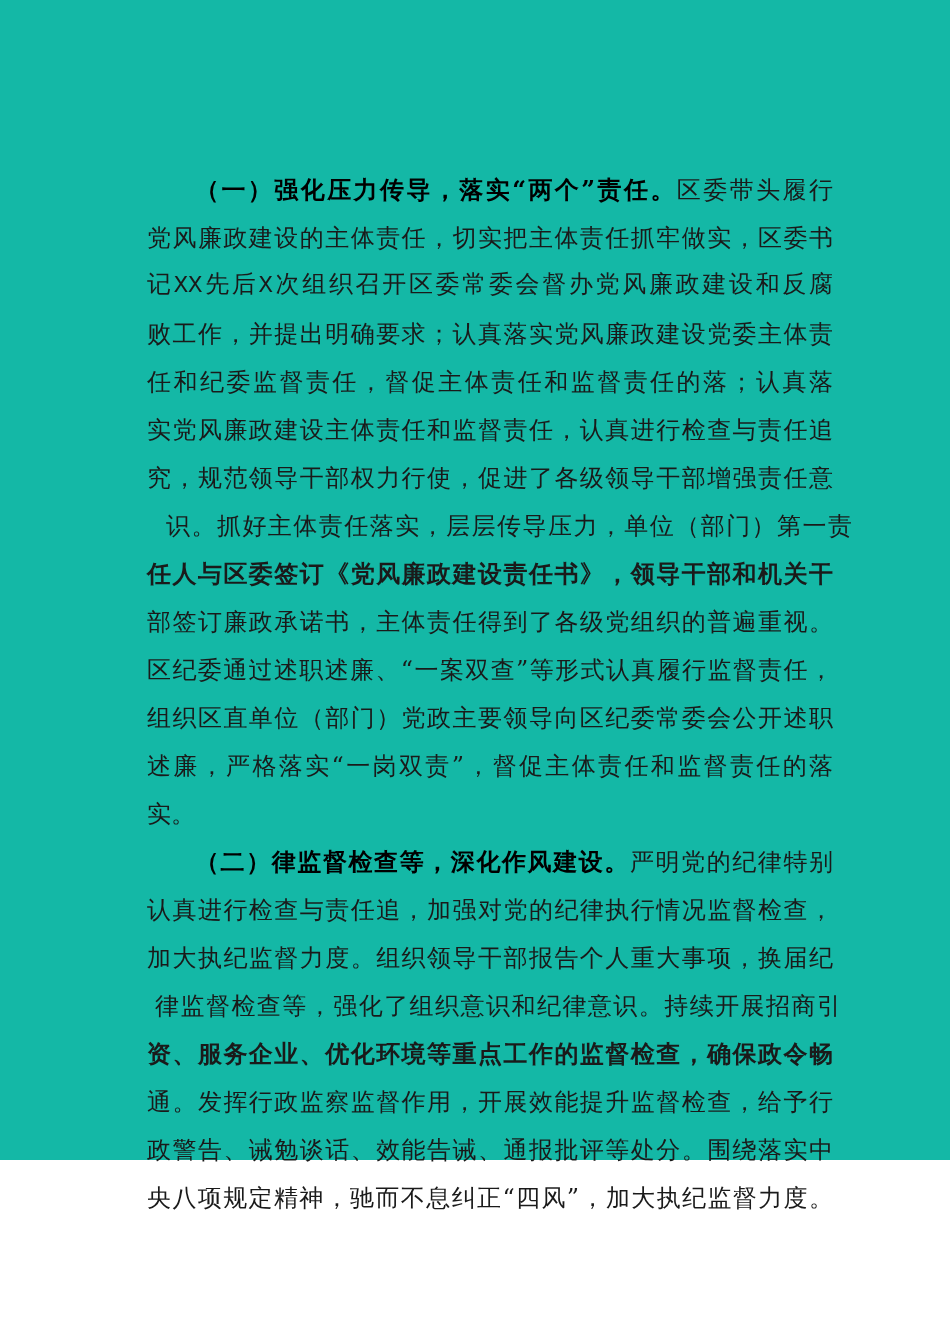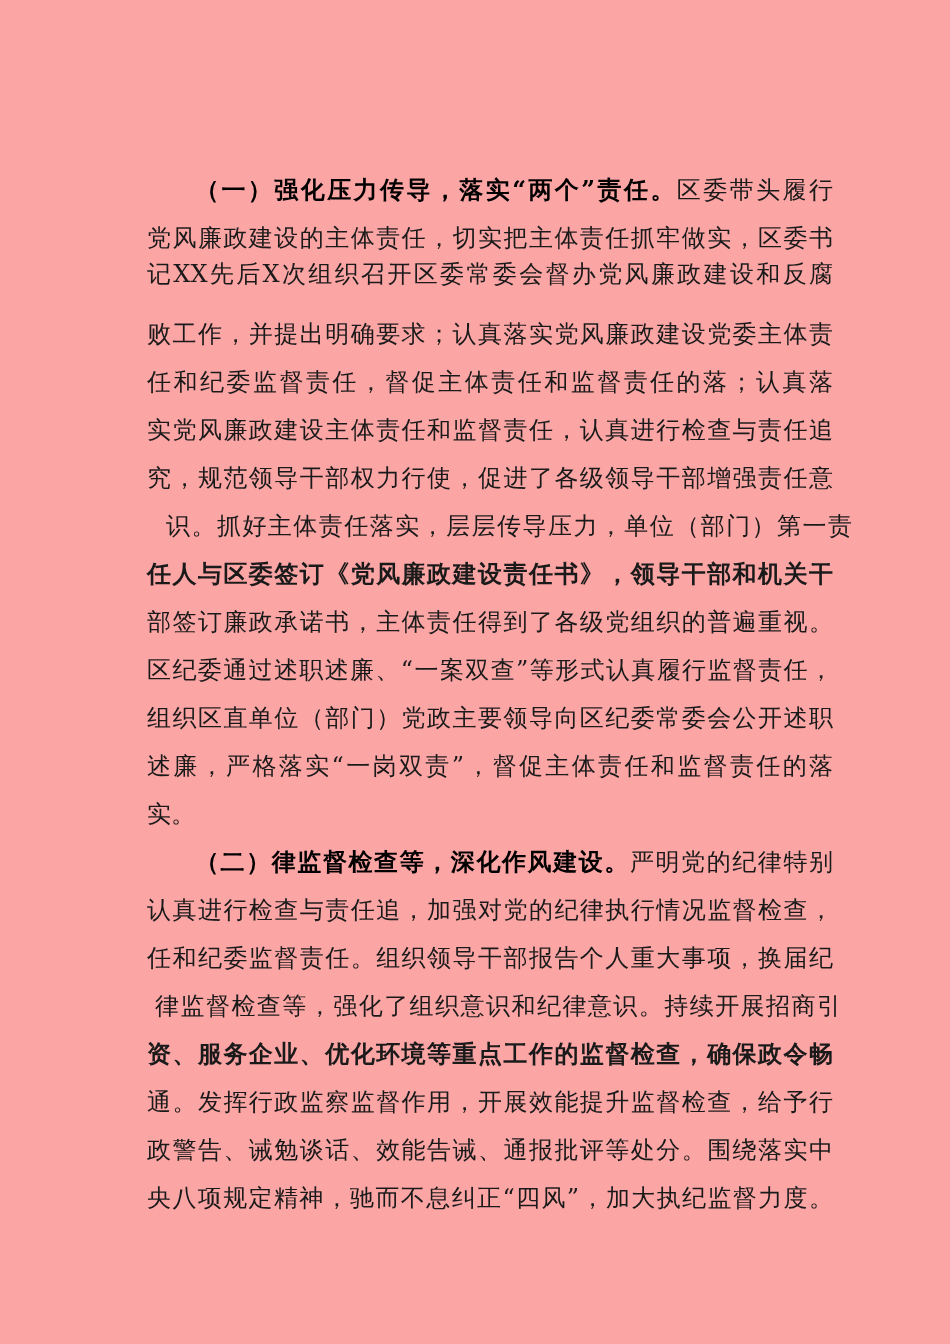--- a/index.html
+++ b/index.html
@@ -1,17 +1,17 @@
 <!DOCTYPE html>
 <html><head>
   <meta charset="utf-8">
   <style>
     html, body { margin: 0; padding: 0; background: #ffffff; }
     body { width: 950px; height: 1344px; position: relative; overflow: hidden; }
-    .page { position: absolute; left: 0; top: 0; width: 950px; height: 1344px; background: #fca5a5; }
+    .page { position: absolute; left: 0; top: 0; width: 950px; height: 1160px; background: #14b8a6; }
     .line {
       position: absolute;
       left: 147px;
       width: 686px;
       height: 40px;
       font-family: "DejaVu Serif", "Liberation Serif", serif;
       font-size: 24px;
       line-height: 40px;
       color: #1a1a1a;
       white-space: nowrap;
@@ -25,37 +25,37 @@
   </style>
 </head>
 <body>
 
 <div class="page">
 
   <div class="line indent" style="top:170px;">
     <span class="bold">（一）强化压力传导，落实“两个”责任。</span><span>区委带头履行</span>
   </div>
   <div class="line" style="top:218px;">党风廉政建设的主体责任，切实把主体责任抓牢做实，区委书</div>
-  <div class="line" style="top:254px;">记XX先后X次组织召开区委常委会督办党风廉政建设和反腐</div>
+  <div class="line" style="top:266px;font-family:Liberation Mono, monospace;">记XX先后X次组织召开区委常委会督办党风廉政建设和反腐</div>
   <div class="line" style="top:314px;">败工作，并提出明确要求；认真落实党风廉政建设党委主体责</div>
   <div class="line" style="top:362px;">任和纪委监督责任，督促主体责任和监督责任的落；认真落</div>
   <div class="line" style="top:410px;">实党风廉政建设主体责任和监督责任，认真进行检查与责任追</div>
   <div class="line" style="top:458px;">究，规范领导干部权力行使，促进了各级领导干部增强责任意</div>
   <div class="line" style="top:506px;margin-left:19px;">识。抓好主体责任落实，层层传导压力，单位（部门）第一责</div>
   <div class="line" style="top:554px;font-weight:bold;">任人与区委签订《党风廉政建设责任书》，领导干部和机关干</div>
   <div class="line" style="top:602px;">部签订廉政承诺书，主体责任得到了各级党组织的普遍重视。</div>
   <div class="line" style="top:650px;">区纪委通过述职述廉、“一案双查”等形式认真履行监督责任，</div>
   <div class="line" style="top:698px;">组织区直单位（部门）党政主要领导向区纪委常委会公开述职</div>
   <div class="line" style="top:746px;">述廉，严格落实“一岗双责”，督促主体责任和监督责任的落</div>
   <div class="line last" style="top:794px;">实。</div>
 
   <div class="line indent" style="top:842px;">
     <span class="bold">（二）律监督检查等，深化作风建设。</span><span>严明党的纪律特别</span>
   </div>
   <div class="line" style="top:890px;">认真进行检查与责任追，加强对党的纪律执行情况监督检查，</div>
-  <div class="line" style="top:938px;">任和纪委监督责任。组织领导干部报告个人重大事项，换届纪</div>
+  <div class="line" style="top:938px;">加大执纪监督力度。组织领导干部报告个人重大事项，换届纪</div>
   <div class="line" style="top:986px;margin-left:8px;">律监督检查等，强化了组织意识和纪律意识。持续开展招商引</div>
   <div class="line" style="top:1034px;font-weight:bold;">资、服务企业、优化环境等重点工作的监督检查，确保政令畅</div>
   <div class="line" style="top:1082px;">通。发挥行政监察监督作用，开展效能提升监督检查，给予行</div>
   <div class="line" style="top:1130px;">政警告、诫勉谈话、效能告诫、通报批评等处分。围绕落实中</div>
   <div class="line" style="top:1178px;">央八项规定精神，驰而不息纠正“四风”，加大执纪监督力度。</div>
 
 </div>
 
 </body></html>

